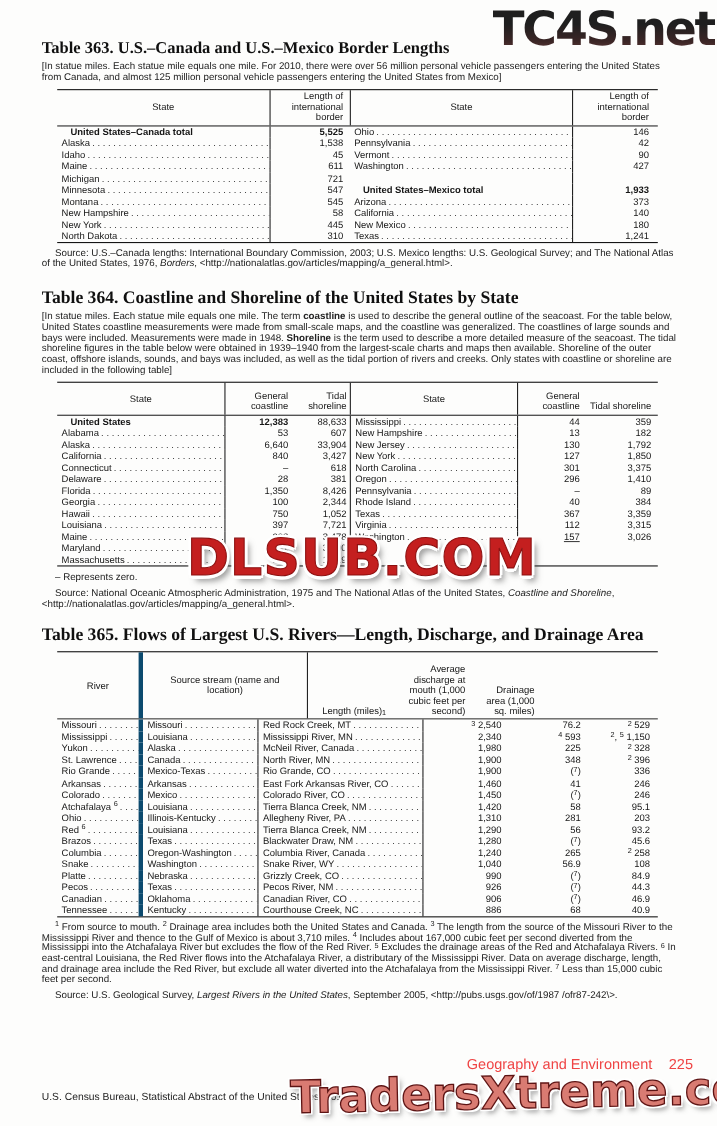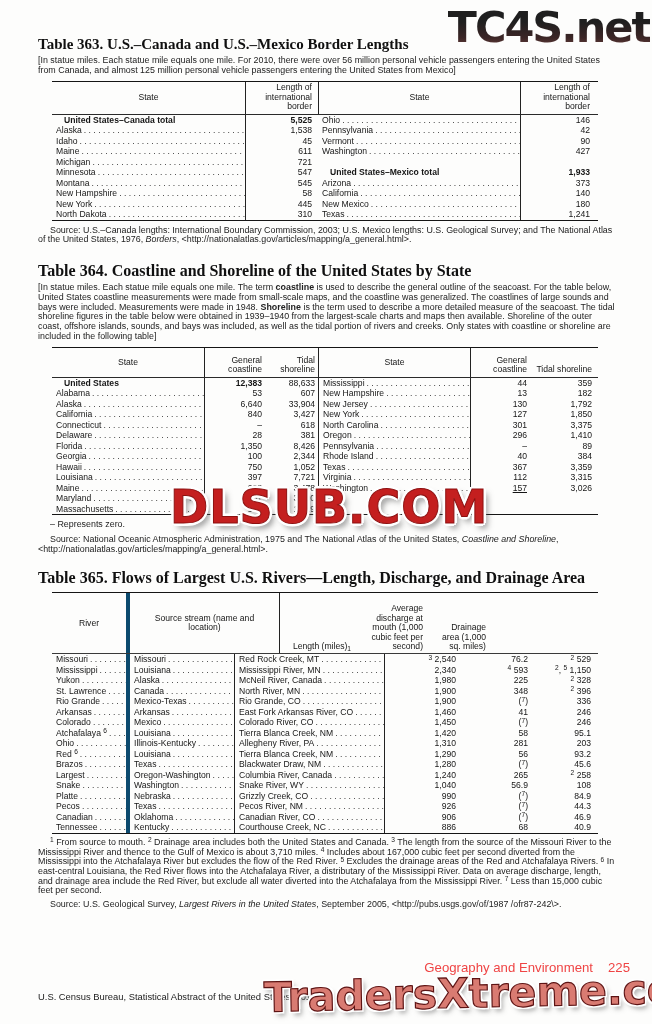--- a/index.html
+++ b/index.html
@@ -672,21 +672,21 @@
               <div class="cell lblwrap cs">
                 <div class="lbl">Blackwater Draw, NM</div>
                 <div class="dots"></div>
               </div>
               <div class="cell val365 cl">1,280</div>
               <div class="cell val365 cd">(<sup>7</sup>)</div>
               <div class="cell val365 ca">45.6</div>
             </div>
             <div class="trow">
               <div class="cell lblwrap cr">
-                <div class="lbl">Largest</div>
+                <div class="lbl">Columbia</div>
                 <div class="dots"></div>
               </div>
               <div class="cell lblwrap cm">
                 <div class="lbl">Oregon-Washington</div>
                 <div class="dots"></div>
               </div>
               <div class="cell lblwrap cs">
                 <div class="lbl">Columbia River, Canada</div>
                 <div class="dots"></div>
               </div>

